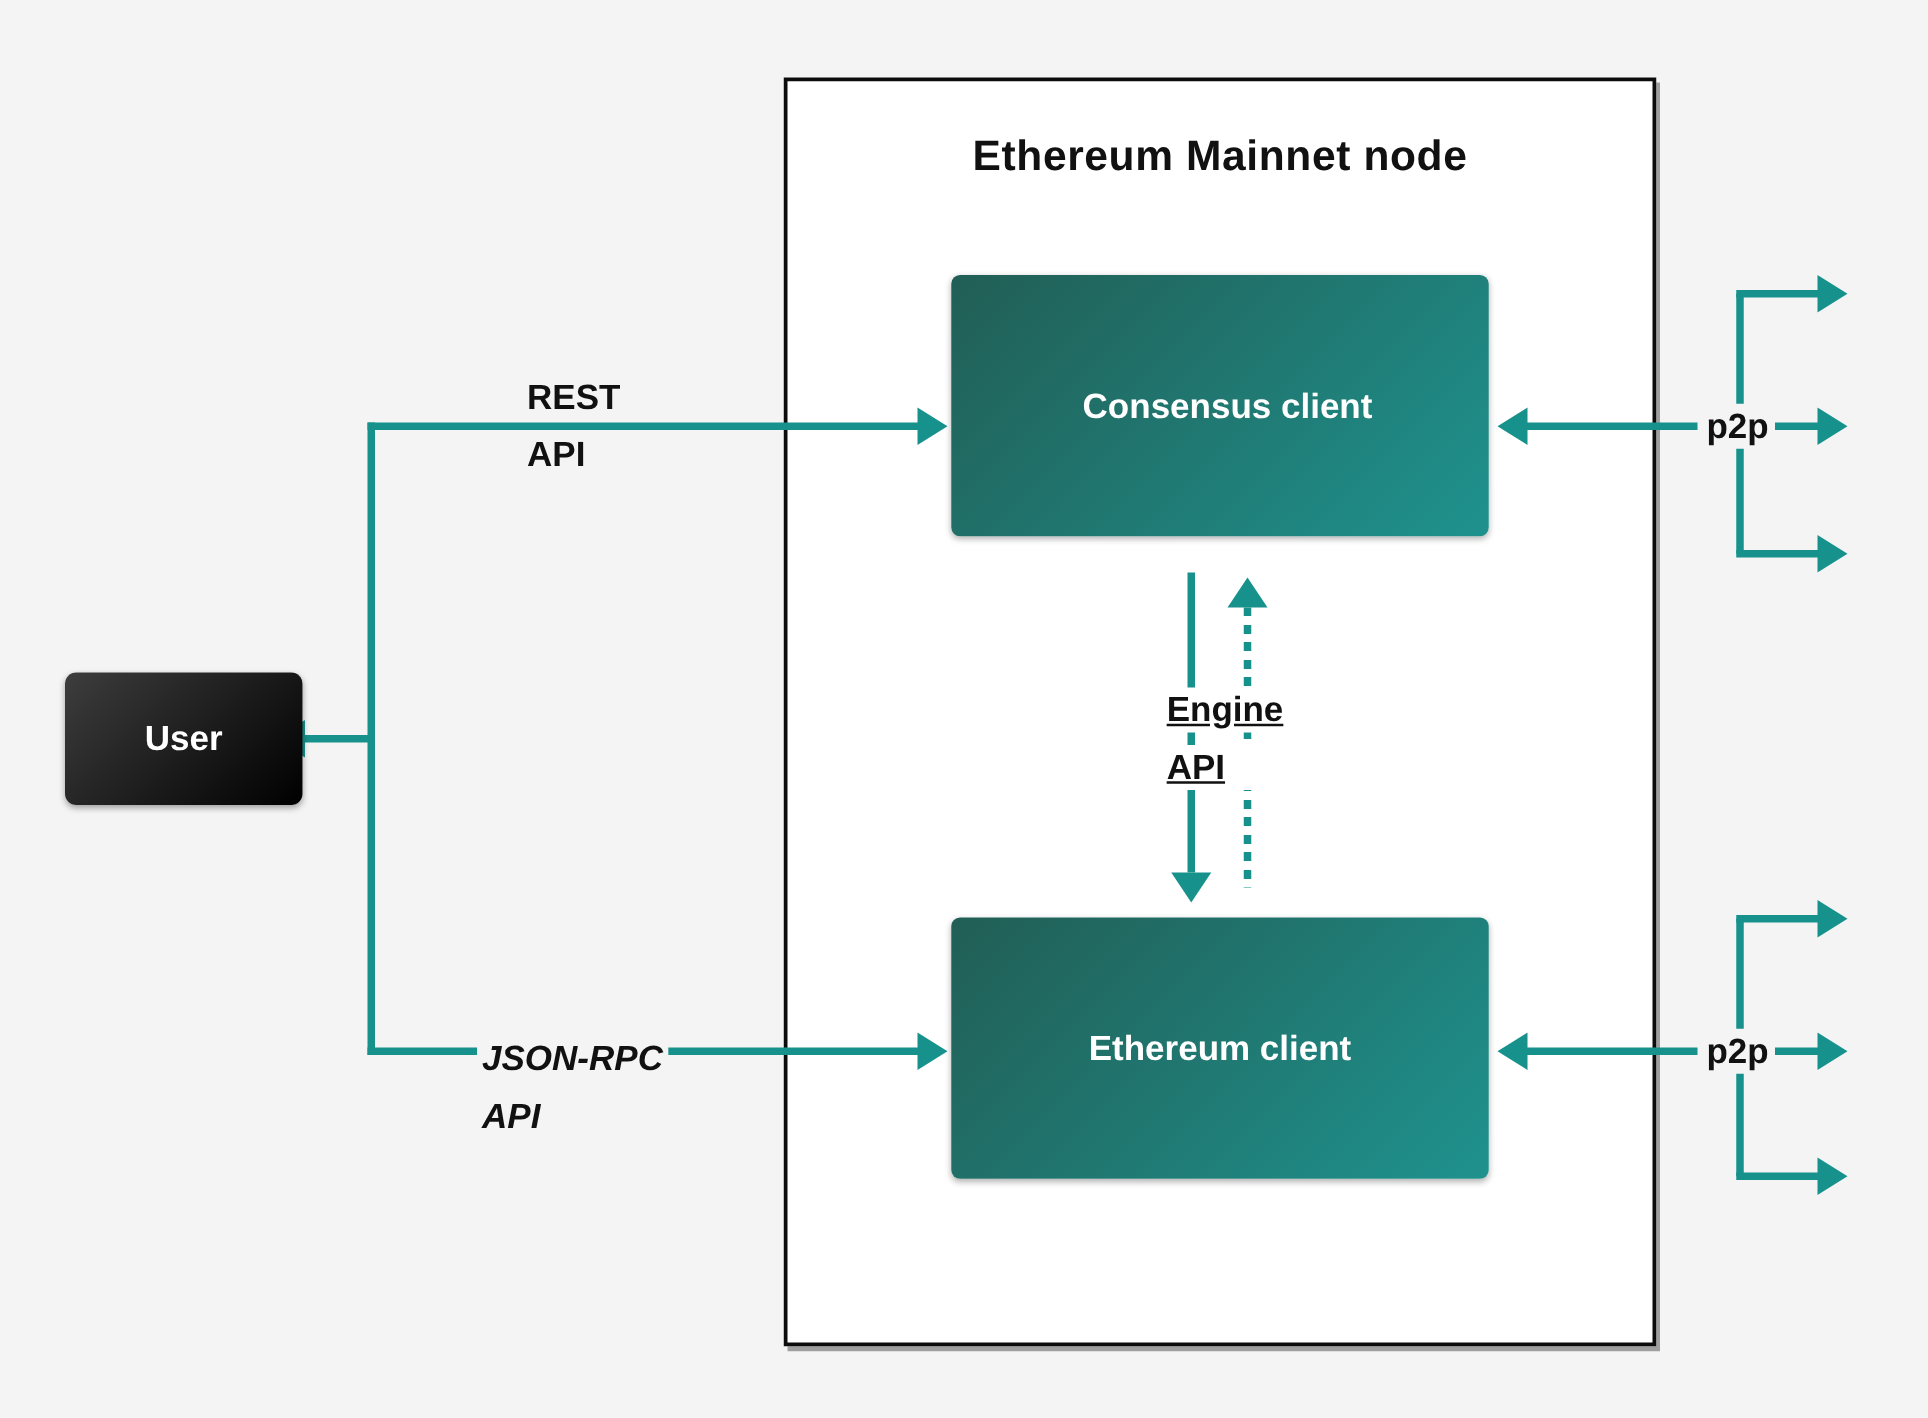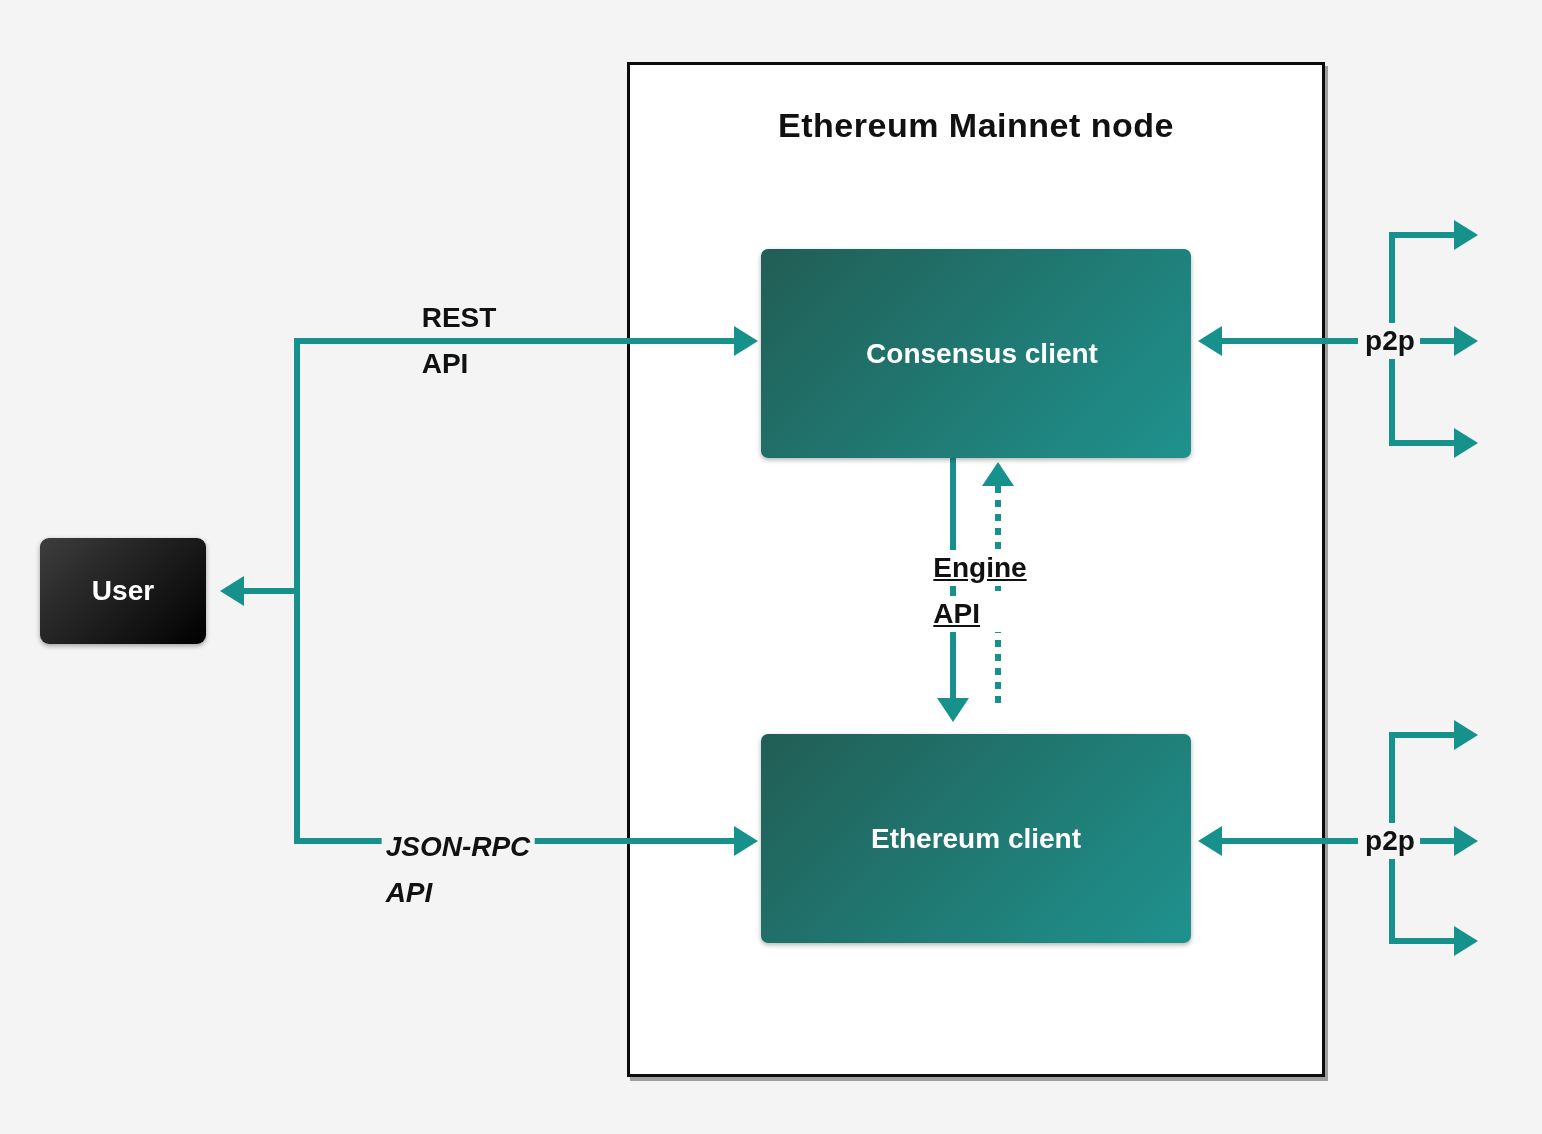--- a/index.html
+++ b/index.html
@@ -52,26 +52,26 @@
     background: linear-gradient(135deg, var(--client-gradient-start) 0%, var(--client-gradient-end) 100%);
     color: var(--box-text);
     font-size: 28px;
     font-weight: bold;
     display: flex;
     align-items: center;
     justify-content: center;
     box-shadow: 0 2px 5px rgba(0,0,0,0.3);
     z-index: 2;
   }
-  .consensus { left: 761px; top: 249px; padding-left: 12px; }
+  .consensus { left: 761px; top: 220px; padding-left: 12px; }
   .execution { left: 761px; top: 734px; }
   .user-box {
     position: absolute;
-    left: 40px; top: 538px;
-    width: 166px; height: 106px;
+    left: 52px; top: 538px;
+    width: 190px; height: 106px;
     border-radius: 9px;
     background: linear-gradient(135deg, var(--user-gradient-start) 0%, var(--user-gradient-end) 100%);
     color: var(--box-text);
     font-size: 28px;
     font-weight: bold;
     display: flex;
     align-items: center;
     justify-content: center;
     box-shadow: 0 2px 5px rgba(0,0,0,0.35);
     z-index: 2;

